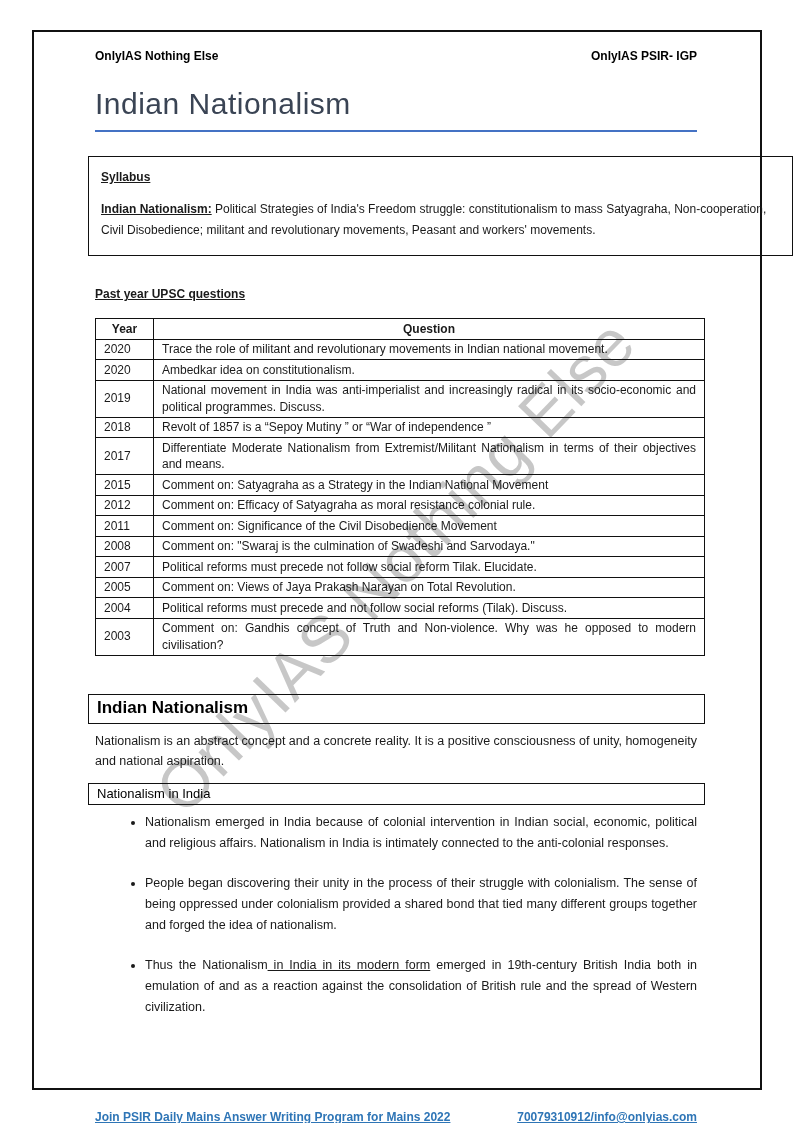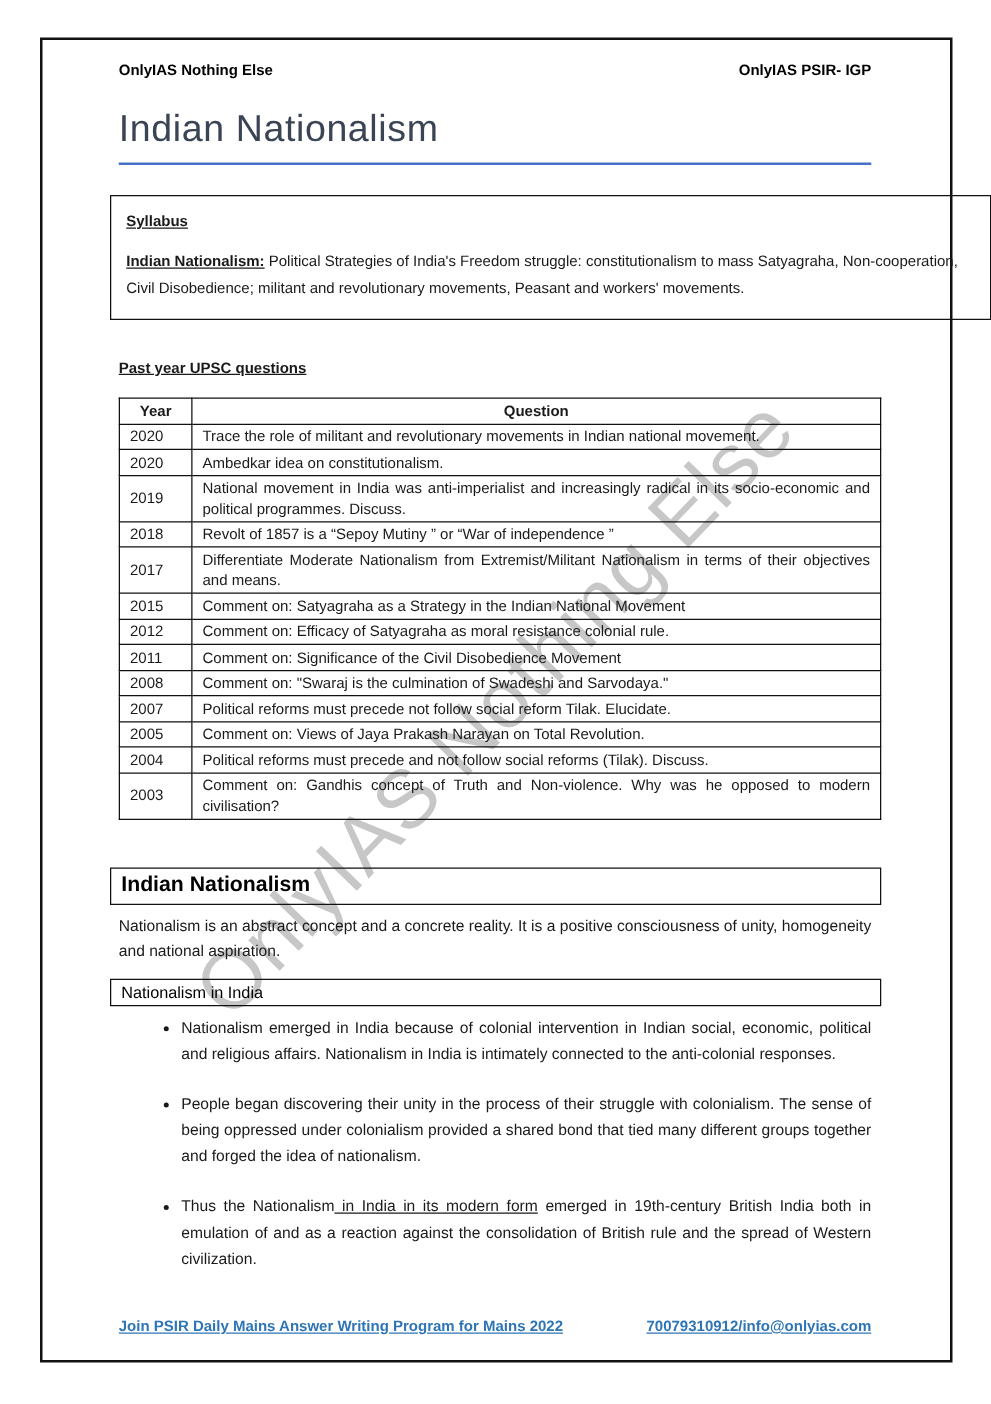--- a/index.html
+++ b/index.html
@@ -35,21 +35,21 @@
   td.question-cell{text-align:justify;}
   .section-box{margin-top:38px;margin-left:-7px;width:617px;padding:3px 8px 5px 8px;
     font-size:17px;font-weight:bold;color:#000;}
   .intro-para{margin-top:7px;font-size:12.5px;line-height:20px;text-align:justify;}
   .subsection-box{margin-top:12px;margin-left:-7px;width:617px;padding:2px 8px 3px 8px;
     font-size:13px;font-weight:normal;color:#000;}
   ul.bullets{margin:7px 0 0 0;padding-left:50px;}
   ul.bullets li{font-size:12.5px;line-height:21px;text-align:justify;margin-bottom:19px;}
   .u{text-decoration:underline;}
   .doc-footer{
-    position:absolute;left:95px;top:1054px;width:602px;z-index:1;
+    position:absolute;left:95px;top:1110px;width:602px;z-index:1;
     display:flex;justify-content:space-between;
     font-size:12px;font-weight:bold;color:#2E75B6;
   }
   .doc-footer a{color:#2E75B6;text-decoration:underline;cursor:pointer;}
 </style>
 </head>
 <body>
 
 <div class="page-border"></div>
 

